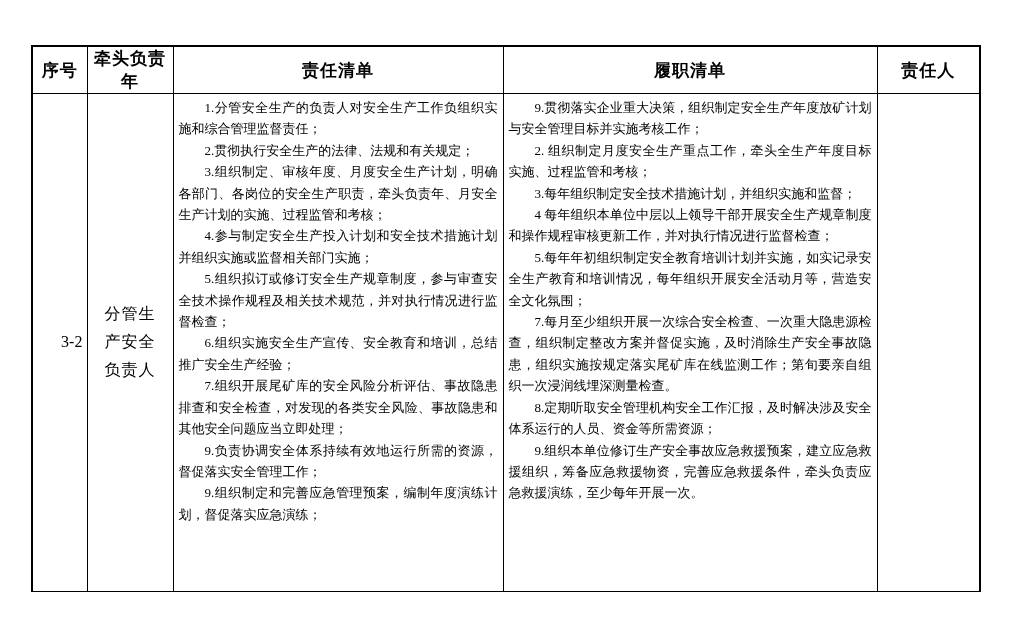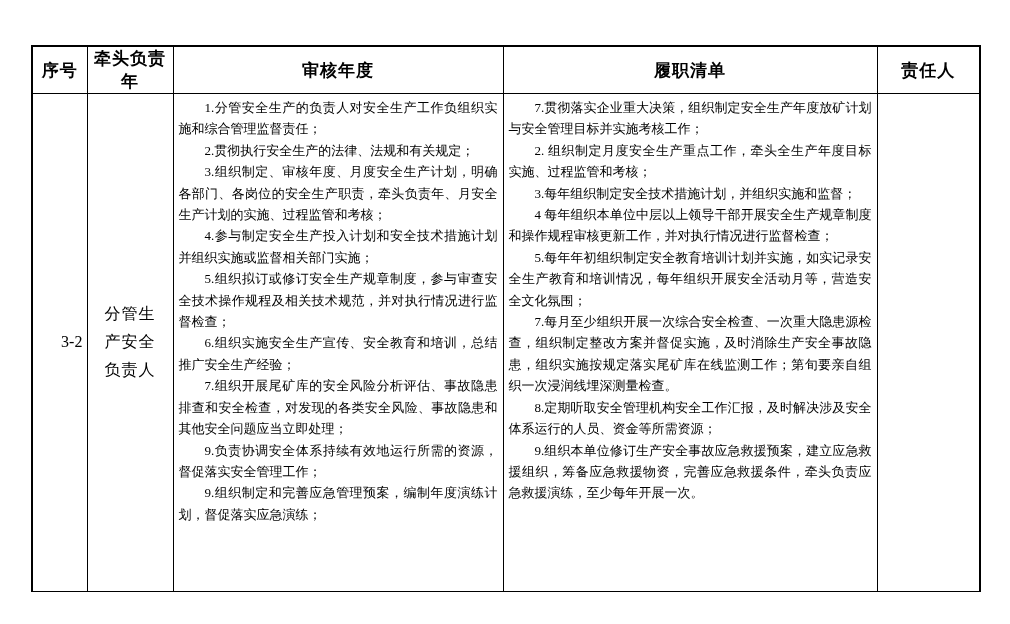--- a/index.html
+++ b/index.html
@@ -88,42 +88,42 @@
         <col class="col-serial">
         <col class="col-position">
         <col class="col-resp">
         <col class="col-duty">
         <col class="col-person">
       </colgroup>
       <thead>
         <tr>
           <th>序号</th>
           <th>牵头负责年</th>
-          <th>审核年度</th>
+          <th>责任清单</th>
           <th>履职清单</th>
           <th>责任人</th>
         </tr>
       </thead>
       <tbody>
         <tr class="row-body">
           <td class="cell-center">3-2</td>
           <td class="cell-position">分管生产安全负责人</td>
           <td class="cell-list">
               <p>1.分管安全生产的负责人对安全生产工作负组织实施和综合管理监督责任；</p>
               <p>2.贯彻执行安全生产的法律、法规和有关规定；</p>
               <p>3.组织制定、审核年度、月度安全生产计划，明确各部门、各岗位的安全生产职责，牵头负责年、月安全生产计划的实施、过程监管和考核；</p>
               <p>4.参与制定安全生产投入计划和安全技术措施计划并组织实施或监督相关部门实施；</p>
               <p>5.组织拟订或修订安全生产规章制度，参与审查安全技术操作规程及相关技术规范，并对执行情况进行监督检查；</p>
               <p>6.组织实施安全生产宣传、安全教育和培训，总结推广安全生产经验；</p>
               <p>7.组织开展尾矿库的安全风险分析评估、事故隐患排查和安全检查，对发现的各类安全风险、事故隐患和其他安全问题应当立即处理；</p>
               <p>9.负责协调安全体系持续有效地运行所需的资源，督促落实安全管理工作；</p>
               <p>9.组织制定和完善应急管理预案，编制年度演练计划，督促落实应急演练；</p>
             </td>
           <td class="cell-list">
-              <p>7.贯彻落实企业重大决策，组织制定安全生产年度放矿计划与安全管理目标并实施考核工作；</p>
+              <p>9.贯彻落实企业重大决策，组织制定安全生产年度放矿计划与安全管理目标并实施考核工作；</p>
               <p>2. 组织制定月度安全生产重点工作，牵头全生产年度目标实施、过程监管和考核；</p>
               <p>3.每年组织制定安全技术措施计划，并组织实施和监督；</p>
               <p>4 每年组织本单位中层以上领导干部开展安全生产规章制度和操作规程审核更新工作，并对执行情况进行监督检查；</p>
               <p>5.每年年初组织制定安全教育培训计划并实施，如实记录安全生产教育和培训情况，每年组织开展安全活动月等，营造安全文化氛围；</p>
               <p>7.每月至少组织开展一次综合安全检查、一次重大隐患源检查，组织制定整改方案并督促实施，及时消除生产安全事故隐患，组织实施按规定落实尾矿库在线监测工作；第旬要亲自组织一次浸润线埋深测量检查。</p>
               <p>8.定期听取安全管理机构安全工作汇报，及时解决涉及安全体系运行的人员、资金等所需资源；</p>
               <p>9.组织本单位修订生产安全事故应急救援预案，建立应急救援组织，筹备应急救援物资，完善应急救援条件，牵头负责应急救援演练，至少每年开展一次。</p>
             </td>
           <td class="cell-center"></td>
         </tr>

